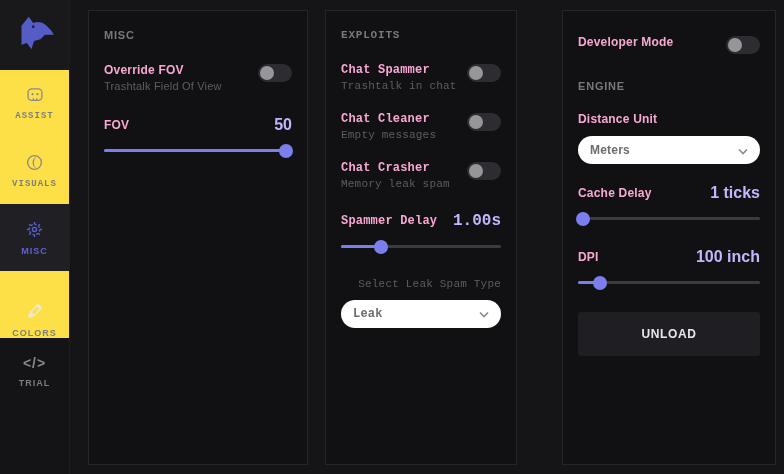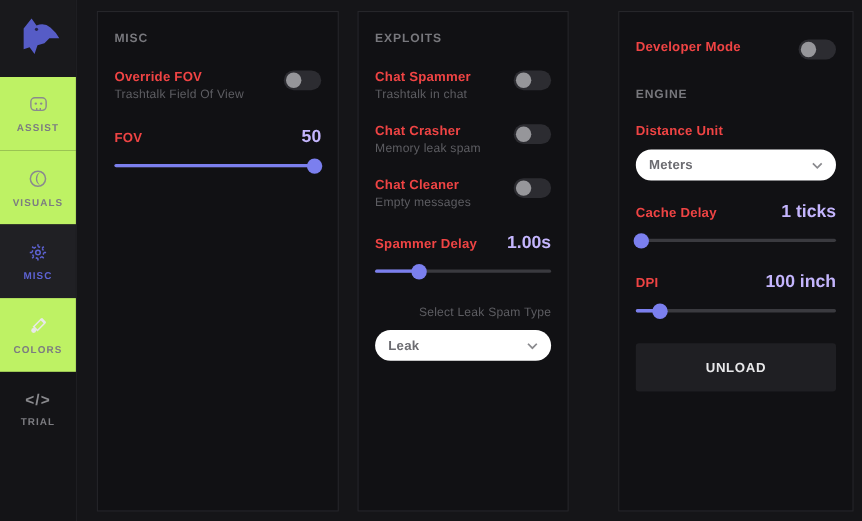--- a/index.html
+++ b/index.html
@@ -21,44 +21,44 @@
   }
   .nav-item {
     height:67px; display:flex; flex-direction:column;
     align-items:center; justify-content:center; cursor:pointer;
   }
   .nav-item .nav-label {
     margin-top:7px; font-size:9px; font-weight:700; letter-spacing:1px;
     color:#7c7c81;
   }
   .nav-item svg, .nav-item .glyph { display:block; }
-  .nav-assist, .nav-visuals { background:#bef264; }
+  .nav-assist, .nav-visuals { background:#fde047;font-family:Liberation Mono, monospace; }
   .nav-misc { background:#202024; }
   .nav-misc .nav-label { color:#5d62d2; }
-  .nav-colors { background:#bef264; }
+  .nav-colors { background:#fde047;justify-content:flex-end; }
   .nav-trial { background:transparent; }
   .glyph-code {
     font-size:14px; font-weight:700; color:#8a8a8e; letter-spacing:1px;
     line-height:16px;
   }
 
   
   .panel {
     position:absolute; top:10px; height:455px;
     background:#111114; border:1px solid #26262a;
   }
   #panel-misc    { left:88px;  width:220px; }
-  #panel-exploits{ left:325px; width:192px; }
+  #panel-exploits{ left:325px; width:192px;font-family:Liberation Mono, monospace; }
   #panel-engine  { left:562px; width:214px; }
   .panel-inner { padding:18px 15px; }
 
   .section-header {
     font-size:11px; font-weight:700; letter-spacing:0.8px; color:#78787d;
   }
-  .ctl-title { font-size:12px; font-weight:700; color:#ef4444; letter-spacing:0.2px; }
+  .ctl-title { font-size:12px; font-weight:700; color:#f9a8d4; letter-spacing:0.2px; }
   .ctl-sub   { font-size:11px; color:#5d5d62; margin-top:3px; letter-spacing:0.2px; }
   .ctl-value { font-size:16px; font-weight:700; color:#c4b5fd; }
 
   .row-toggle {
     display:flex; align-items:flex-start; justify-content:space-between;
   }
   .toggle {
     position:relative; width:34px; height:18px; border-radius:9px;
     background:#2c2c31; cursor:pointer; flex:none; margin-top:1px;
   }
@@ -207,32 +207,32 @@
           <div class="ctl-title">Chat Spammer</div>
           <div class="ctl-sub">Trashtalk in chat</div>
         </div>
         <div class="toggle">
             <div class="knob"></div>
           </div>
       </div>
 
       <div class="row-toggle mt20">
         <div>
+          <div class="ctl-title">Chat Cleaner</div>
+          <div class="ctl-sub">Empty messages</div>
+        </div>
+        <div class="toggle">
+            <div class="knob"></div>
+          </div>
+      </div>
+
+      <div class="row-toggle mt20">
+        <div>
           <div class="ctl-title">Chat Crasher</div>
           <div class="ctl-sub">Memory leak spam</div>
-        </div>
-        <div class="toggle">
-            <div class="knob"></div>
-          </div>
-      </div>
-
-      <div class="row-toggle mt20">
-        <div>
-          <div class="ctl-title">Chat Cleaner</div>
-          <div class="ctl-sub">Empty messages</div>
         </div>
         <div class="toggle">
             <div class="knob"></div>
           </div>
       </div>
 
       <div class="mt22">
         <div class="slider-head">
           <span class="ctl-title">Spammer Delay</span>
           <span class="ctl-value">1.00s</span>

